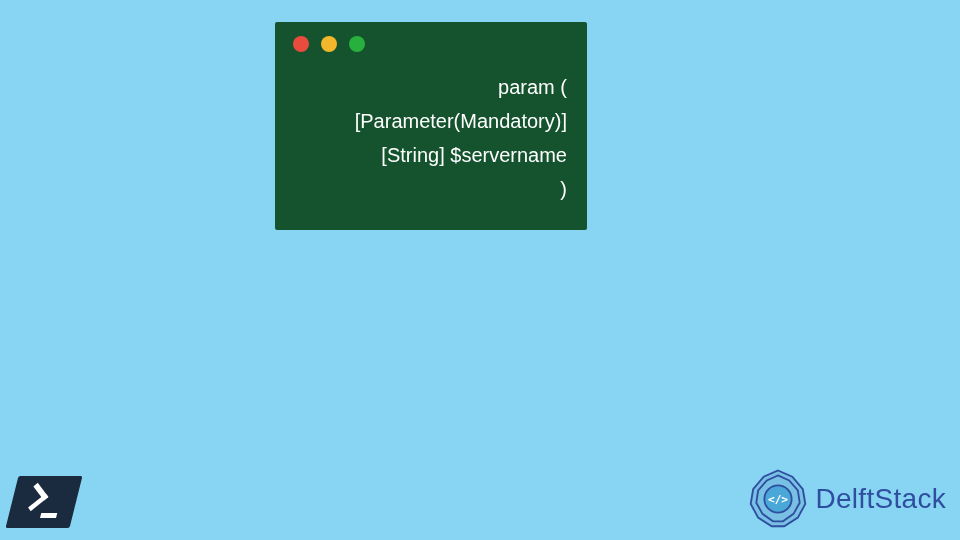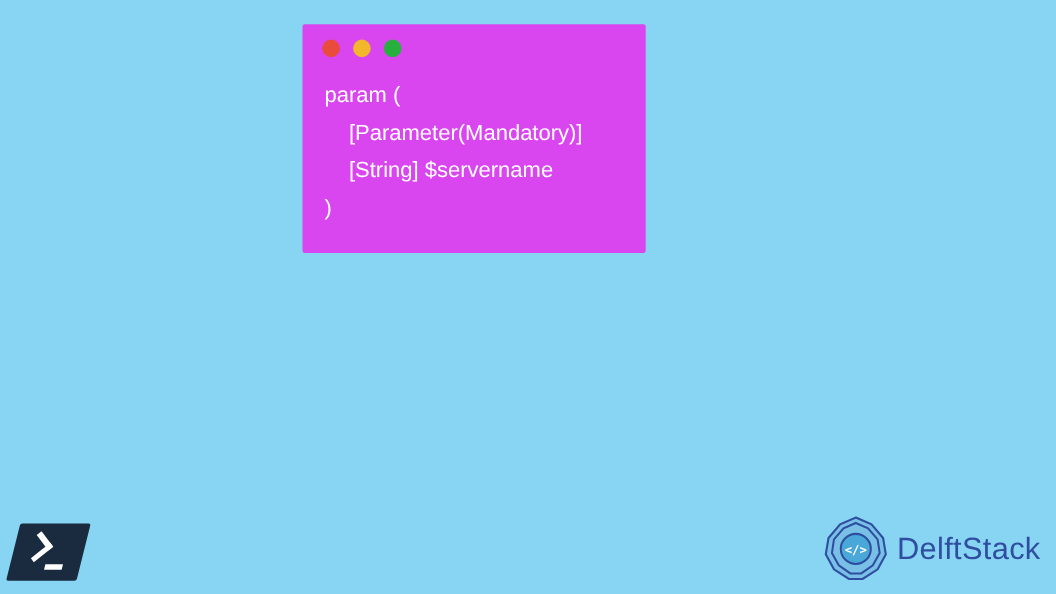--- a/index.html
+++ b/index.html
@@ -9,23 +9,24 @@
     background: #87d5f2;
     position: relative;
     font-family: -apple-system, BlinkMacSystemFont, "Segoe UI", sans-serif;
     overflow: hidden;
   }
   .code-window {
     position: absolute;
     left: 275px;
     top: 22px;
     width: 312px;
-    background: #d946ef;
+    background: #14532d;
     border-radius: 2px;
     padding-bottom: 18px;
+    text-align: right;
   }
   .titlebar {
     display: flex;
     gap: 12px;
     padding: 14px 16px 6px 18px;
   }
   .dot {
     width: 16px;
     height: 16px;
     border-radius: 50%;

